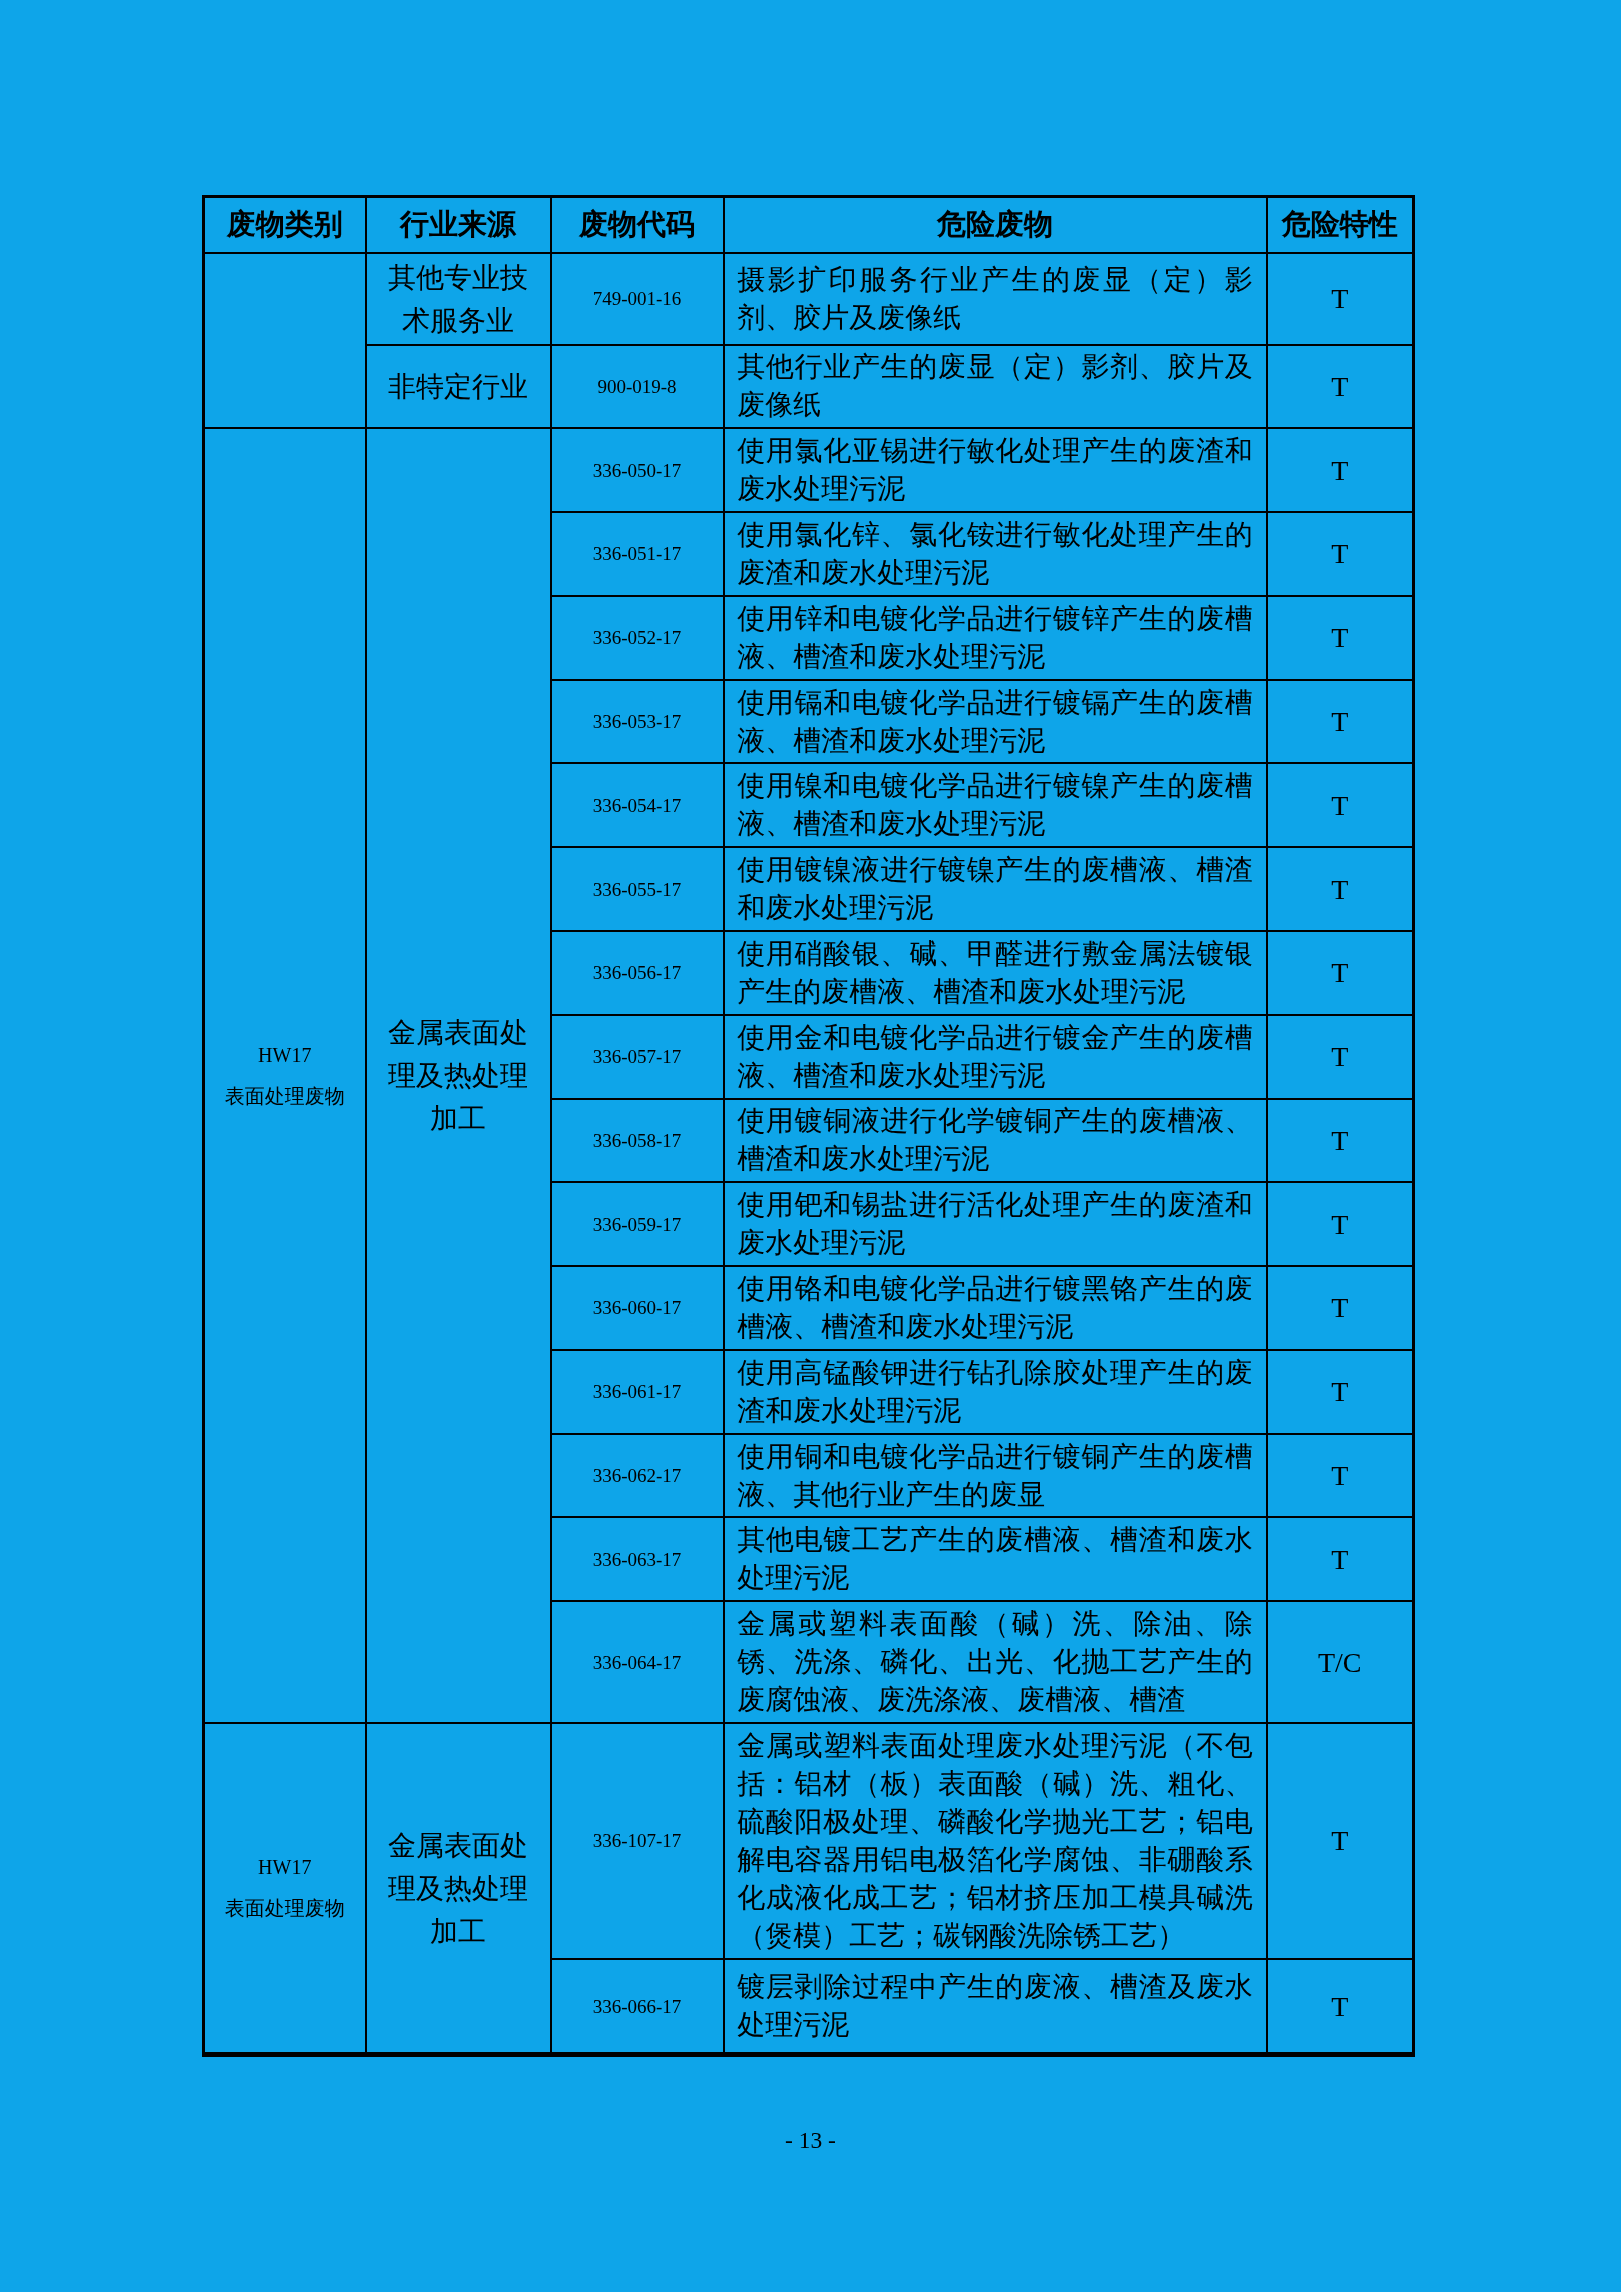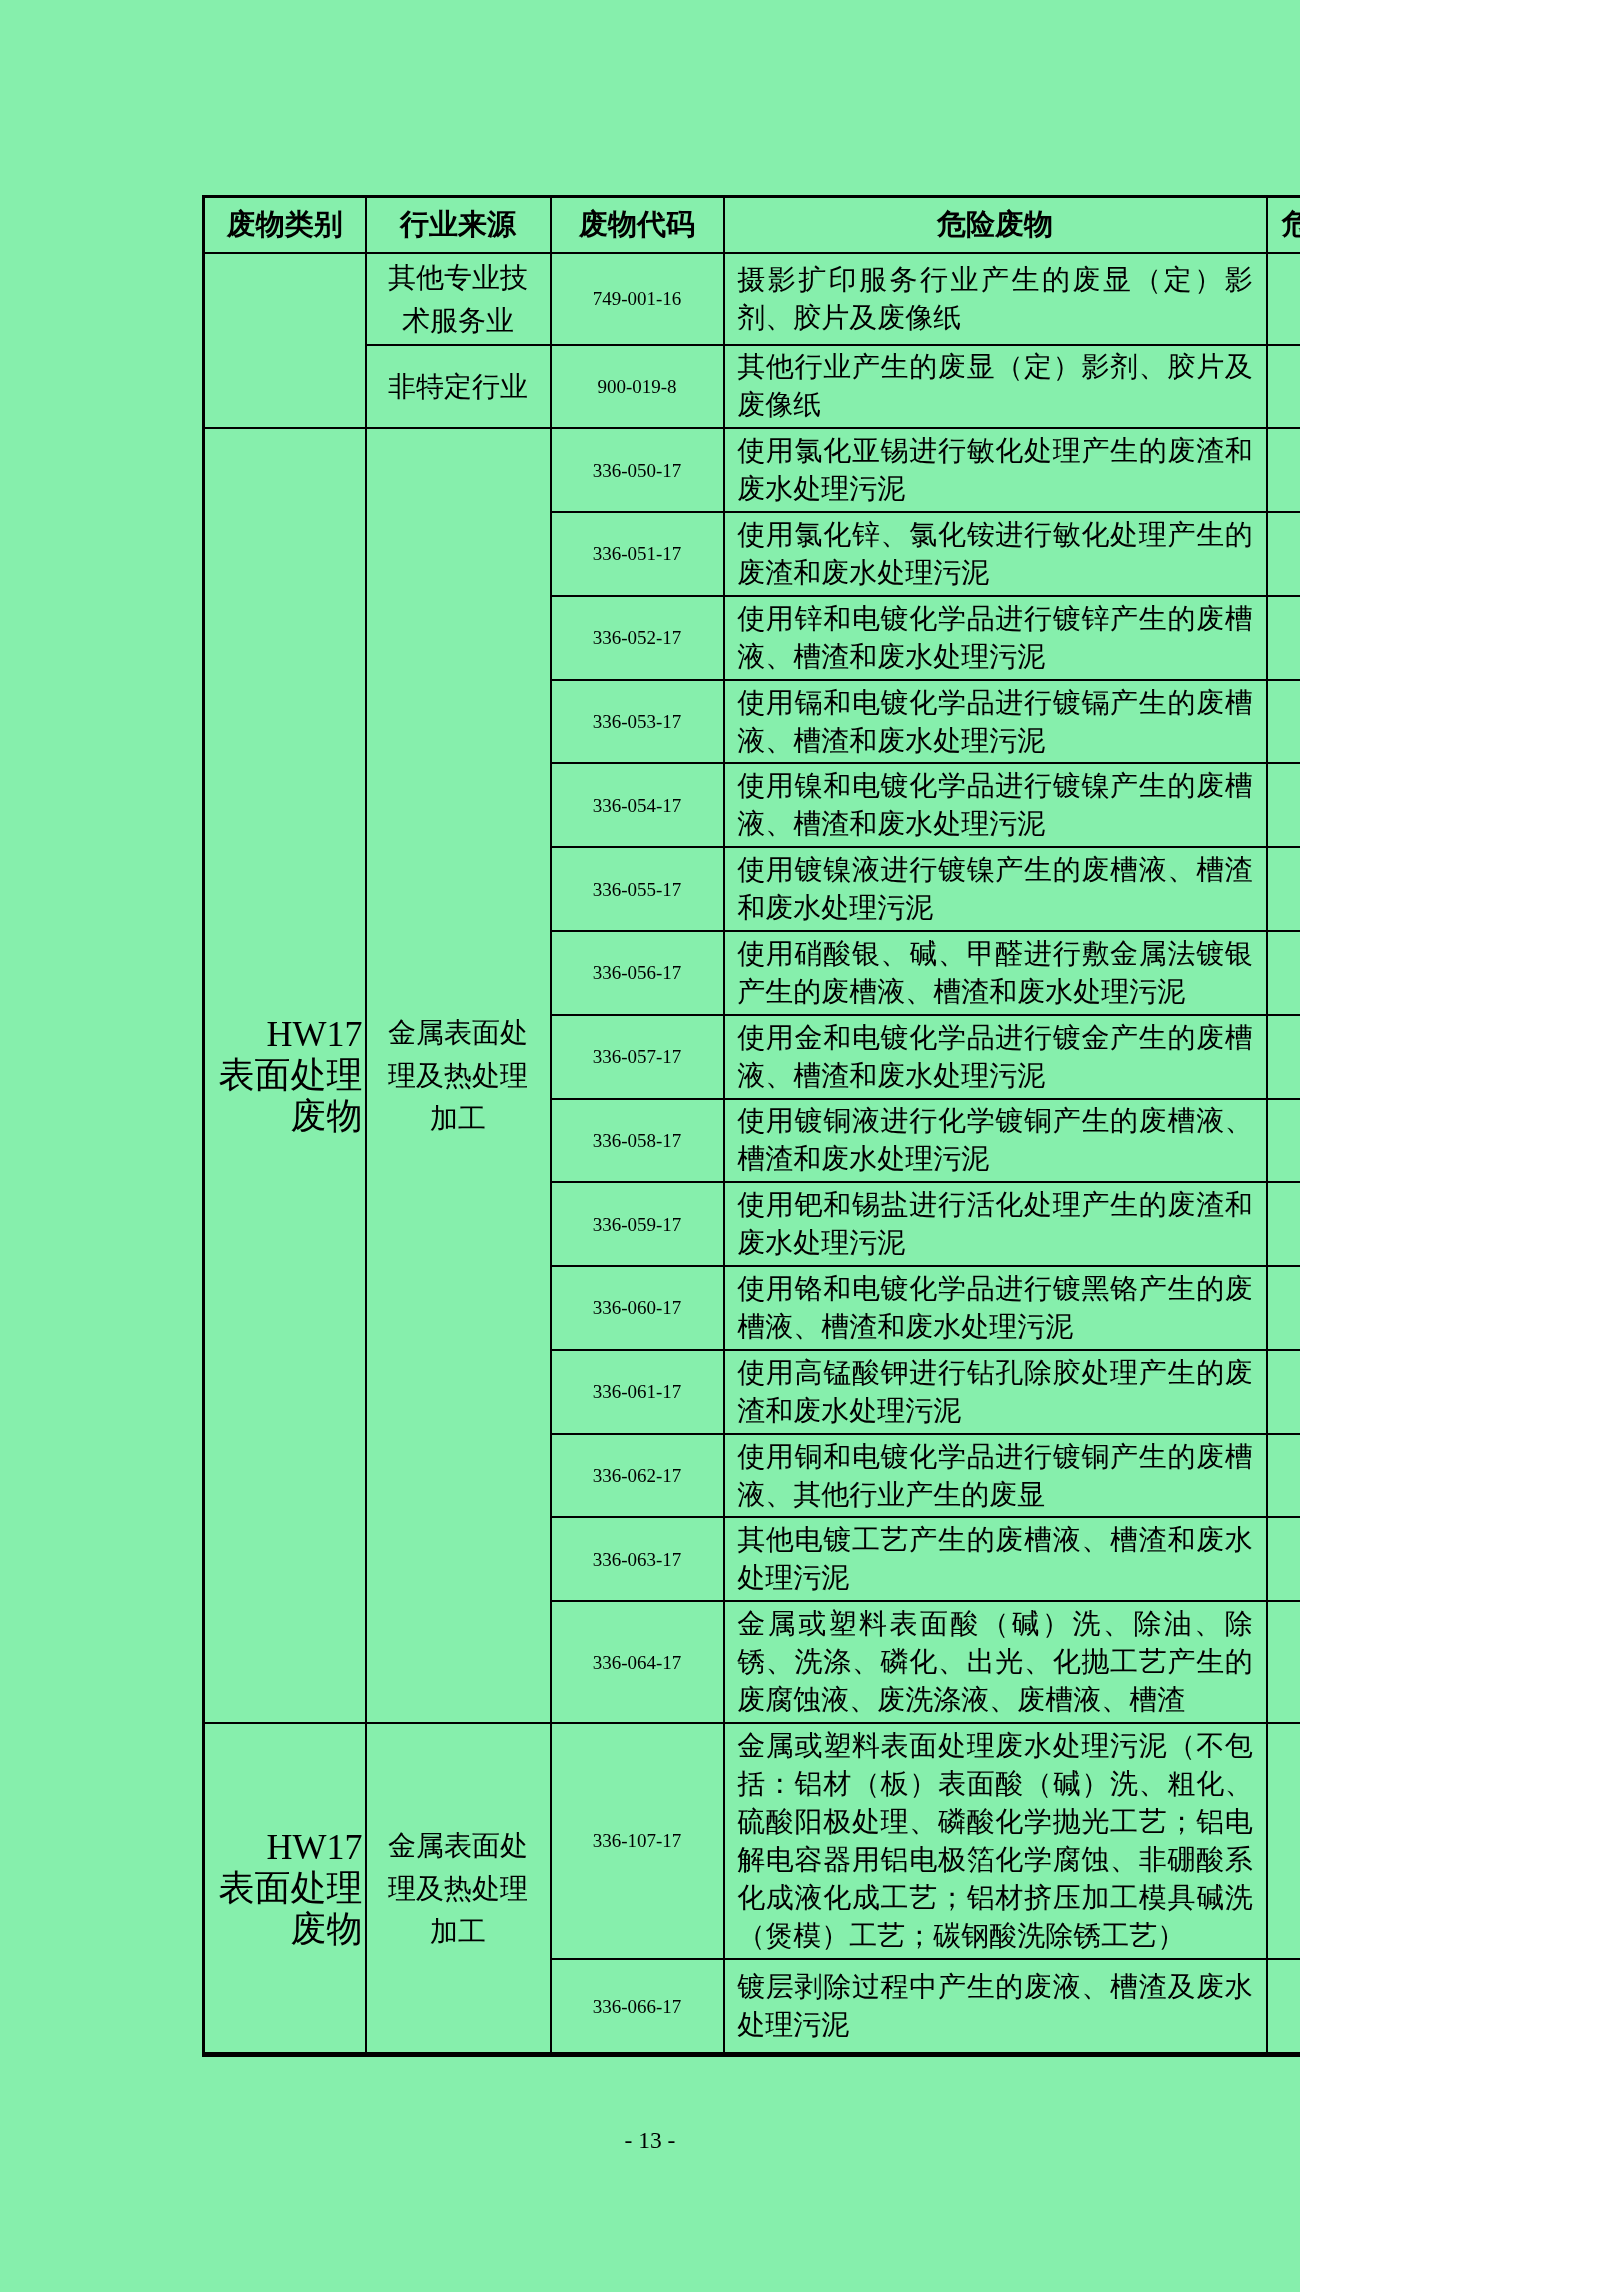--- a/index.html
+++ b/index.html
@@ -3,23 +3,23 @@
 <meta charset="utf-8">
 <style>
   * { box-sizing: border-box; margin: 0; padding: 0; }
   html, body { background: #ffffff; }
   body {
     font-family: "Liberation Serif", "DejaVu Serif", serif;
     color: #000;
   }
   .page {
     position: relative;
-    width: 1300px;
+    width: 1621px;
     height: 2293px;
-    background: #86efac;
+    background: #0ea5e9;
     overflow: hidden;
     text-decoration: underline;
   }
   table.waste-table {
     position: absolute;
     left: 202px;
     top: 195px;
     width: 1213px;
     border-collapse: collapse;
     table-layout: fixed;
@@ -41,24 +41,23 @@
     padding: 2px 5.9px;
     overflow: hidden;
   }
   .waste-table th {
     font-weight: bold;
     font-size: 29px;
     height: 56px;
     padding: 0 3.9px;
   }
   td.cell-category {
-    font-size: 36px;
+    font-size: 20px;
     line-height: 41px;
     padding: 2px 2px;
-    text-align: right;
   }
   td.cell-industry {
     padding: 2px 11.8px;
     line-height: 43px;
     text-align: center;
   }
   td.cell-code {
     font-size: 19px;
     padding: 2px 3.9px;
     letter-spacing: 0px;

